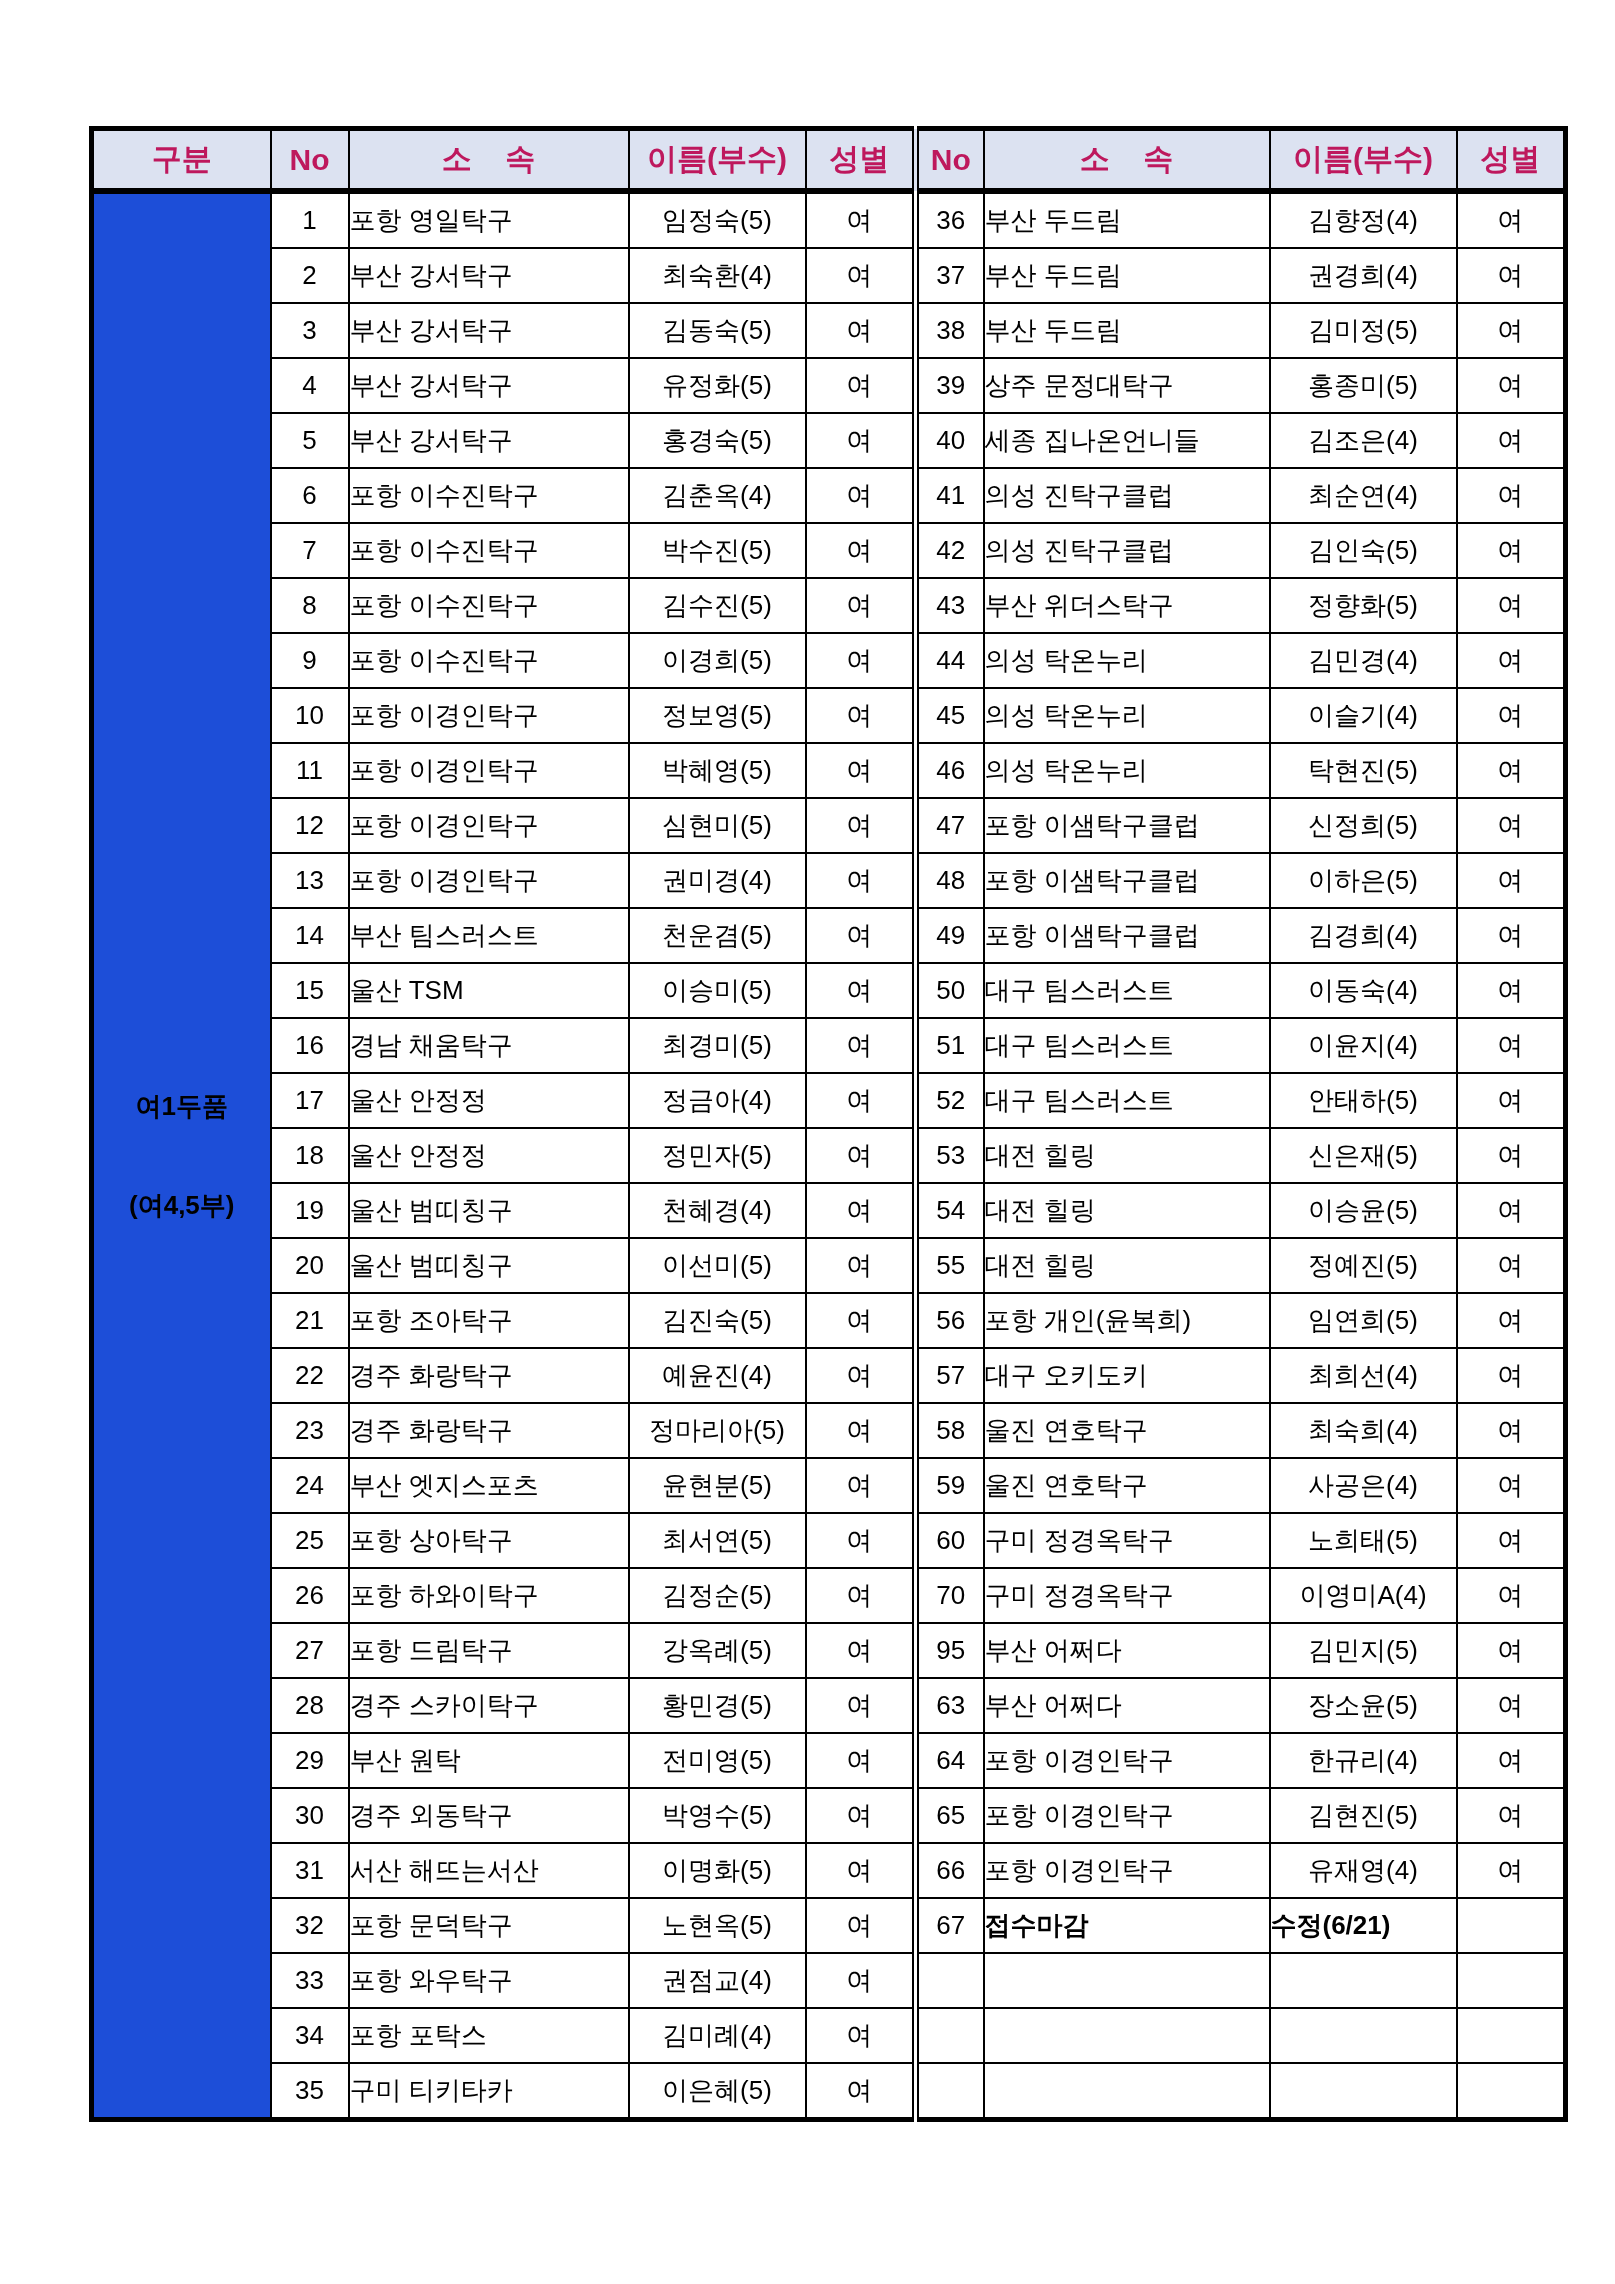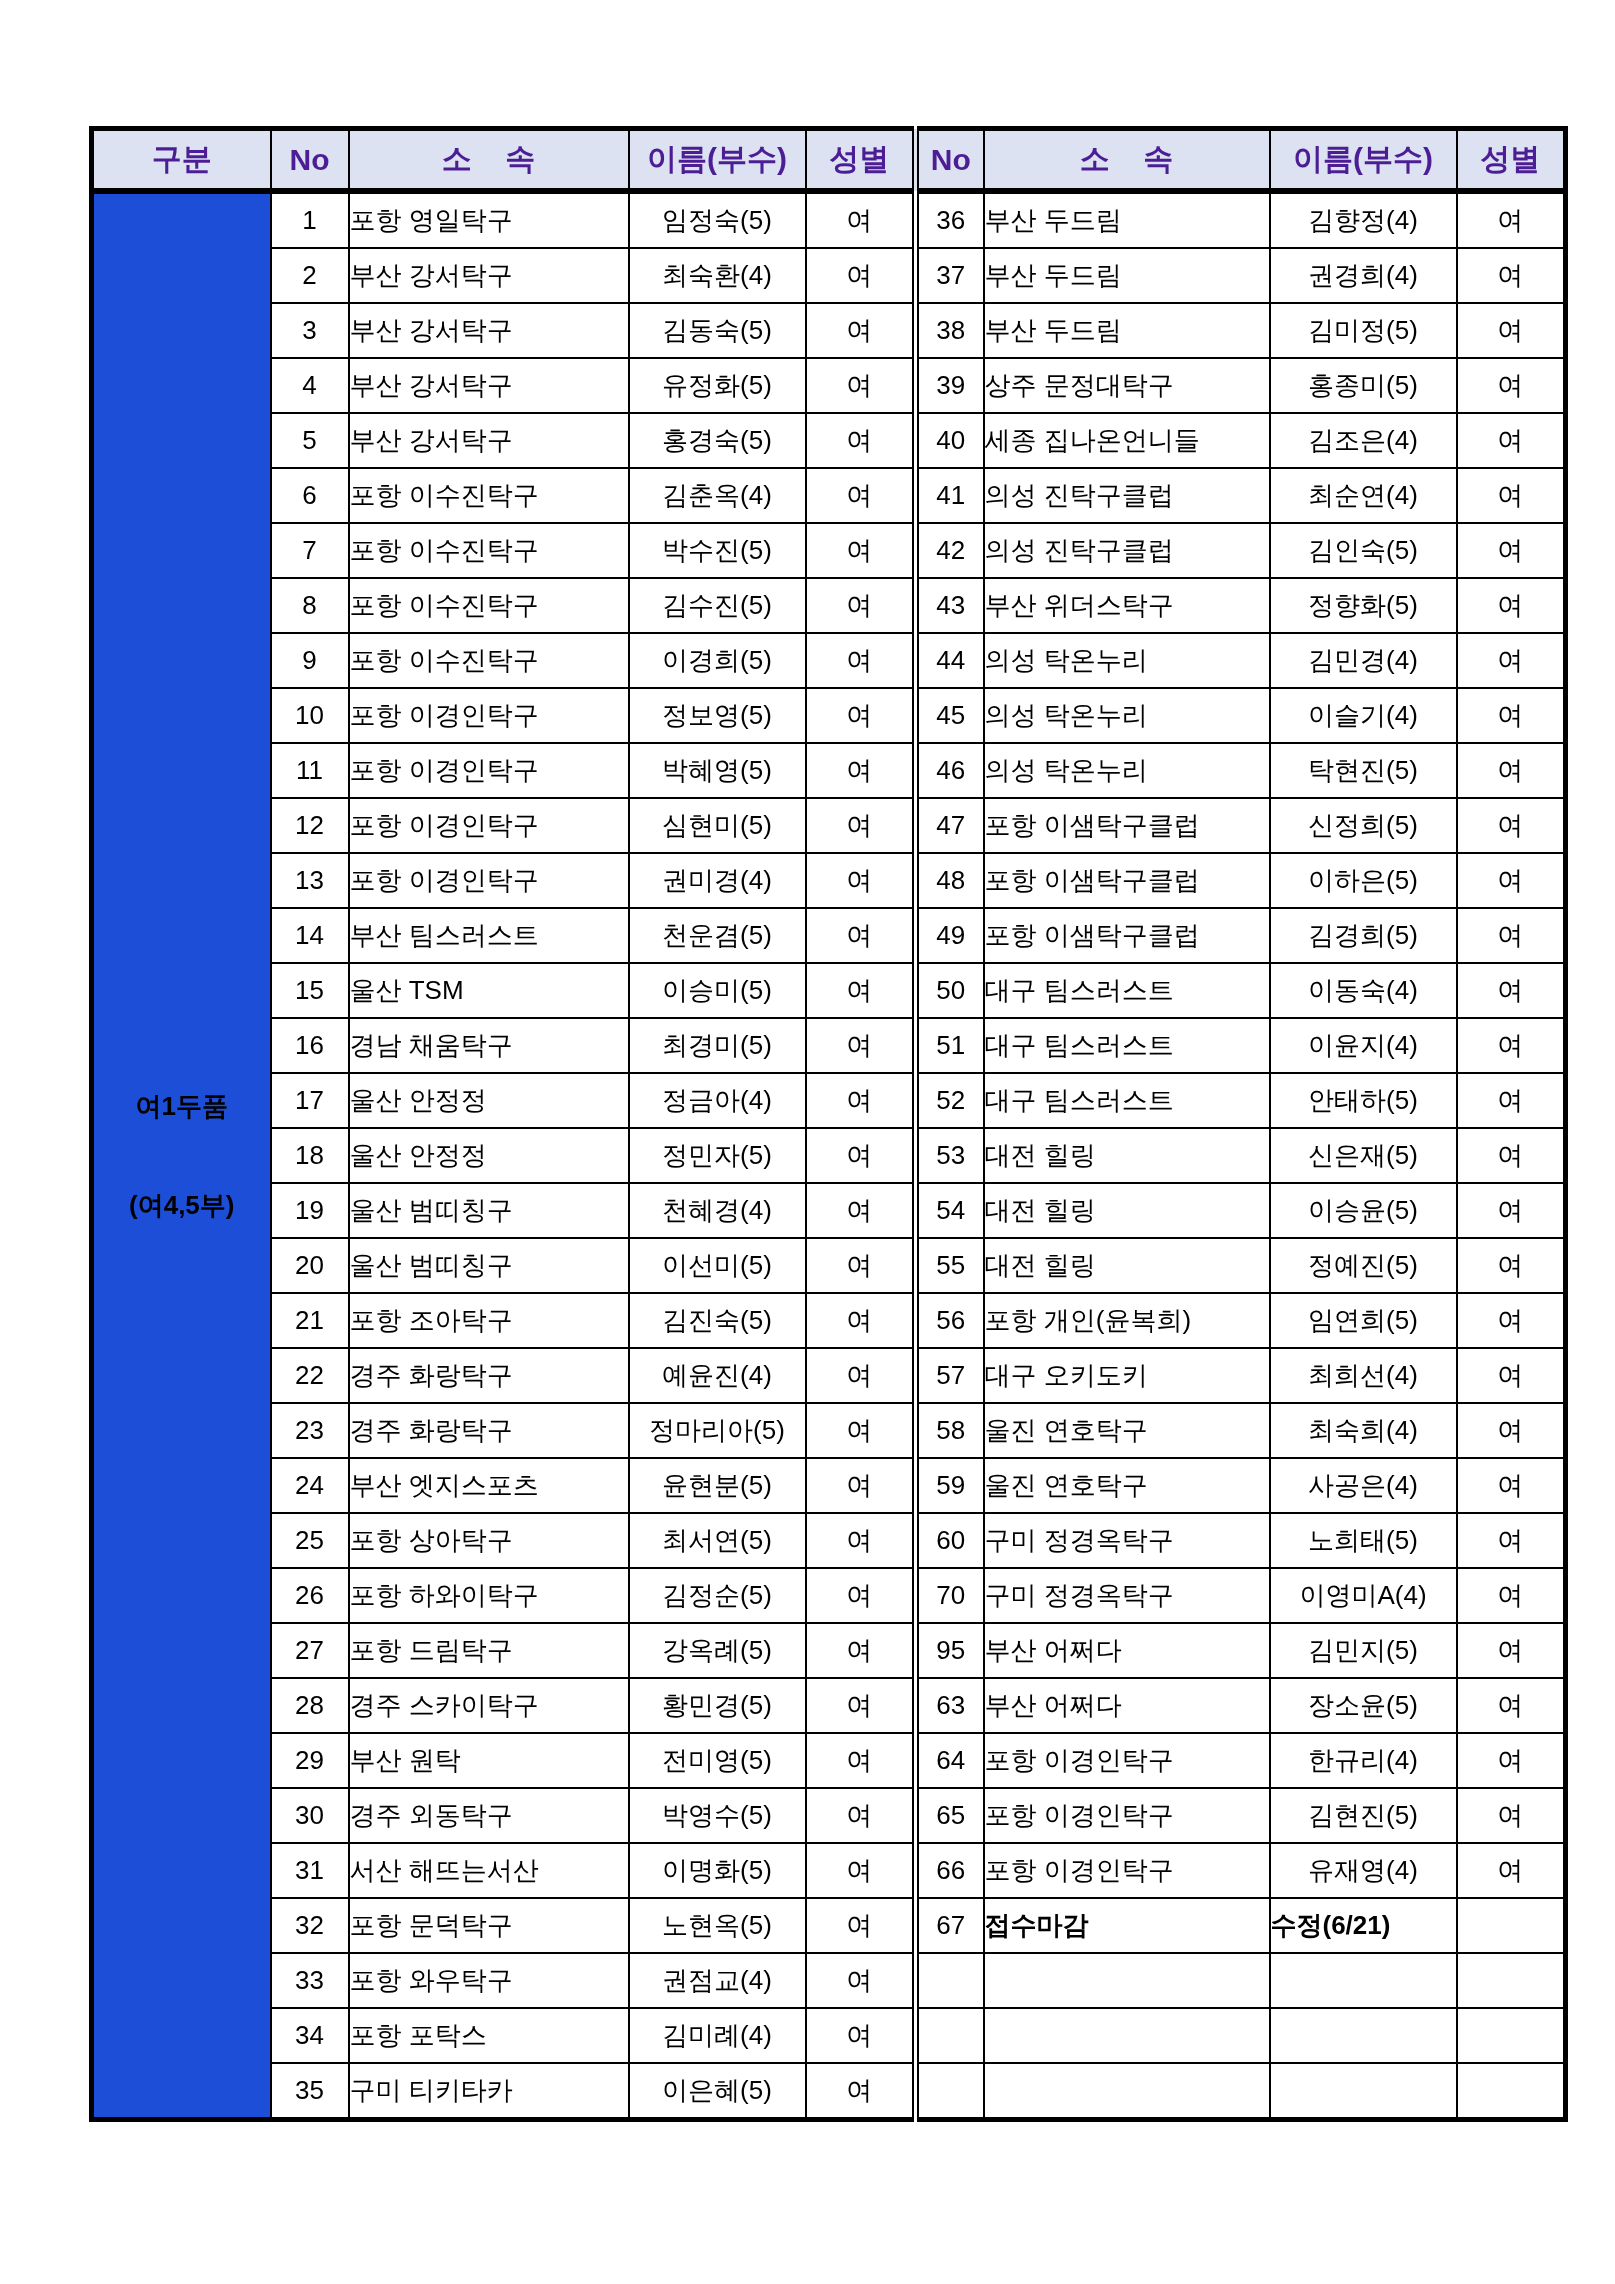--- a/index.html
+++ b/index.html
@@ -20,21 +20,21 @@
     table-layout: fixed;
     border: 5.2px solid #000;
   }
   table.reg th {
     background: #dce2f1;
     border-left: 2px solid #000;
     border-bottom: 6.5px solid #000;
     height: 57px;
     font-size: 30px;
     font-weight: bold;
-    color: #4c1d95;
+    color: #be185d;
     text-align: center;
     vertical-align: middle;
     white-space: pre;
     padding: 0;
   }
   table.reg td {
     border-left: 2px solid #000;
     border-top: 2.6px solid #000;
     height: 53px;
     font-size: 26px;
@@ -230,21 +230,21 @@
           <td class="name-cell">이하은(5)</td>
           <td class="gender-cell">여</td>
         </tr>
         <tr>
           <td class="no-cell">14</td>
           <td class="affil-cell">부산 팀스러스트</td>
           <td class="name-cell">천운겸(5)</td>
           <td class="gender-cell">여</td>
           <td class="no-cell split">49</td>
           <td class="affil-cell">포항 이샘탁구클럽</td>
-          <td class="name-cell">김경희(5)</td>
+          <td class="name-cell">김경희(4)</td>
           <td class="gender-cell">여</td>
         </tr>
         <tr>
           <td class="no-cell">15</td>
           <td class="affil-cell">울산 TSM</td>
           <td class="name-cell">이승미(5)</td>
           <td class="gender-cell">여</td>
           <td class="no-cell split">50</td>
           <td class="affil-cell">대구 팀스러스트</td>
           <td class="name-cell">이동숙(4)</td>

